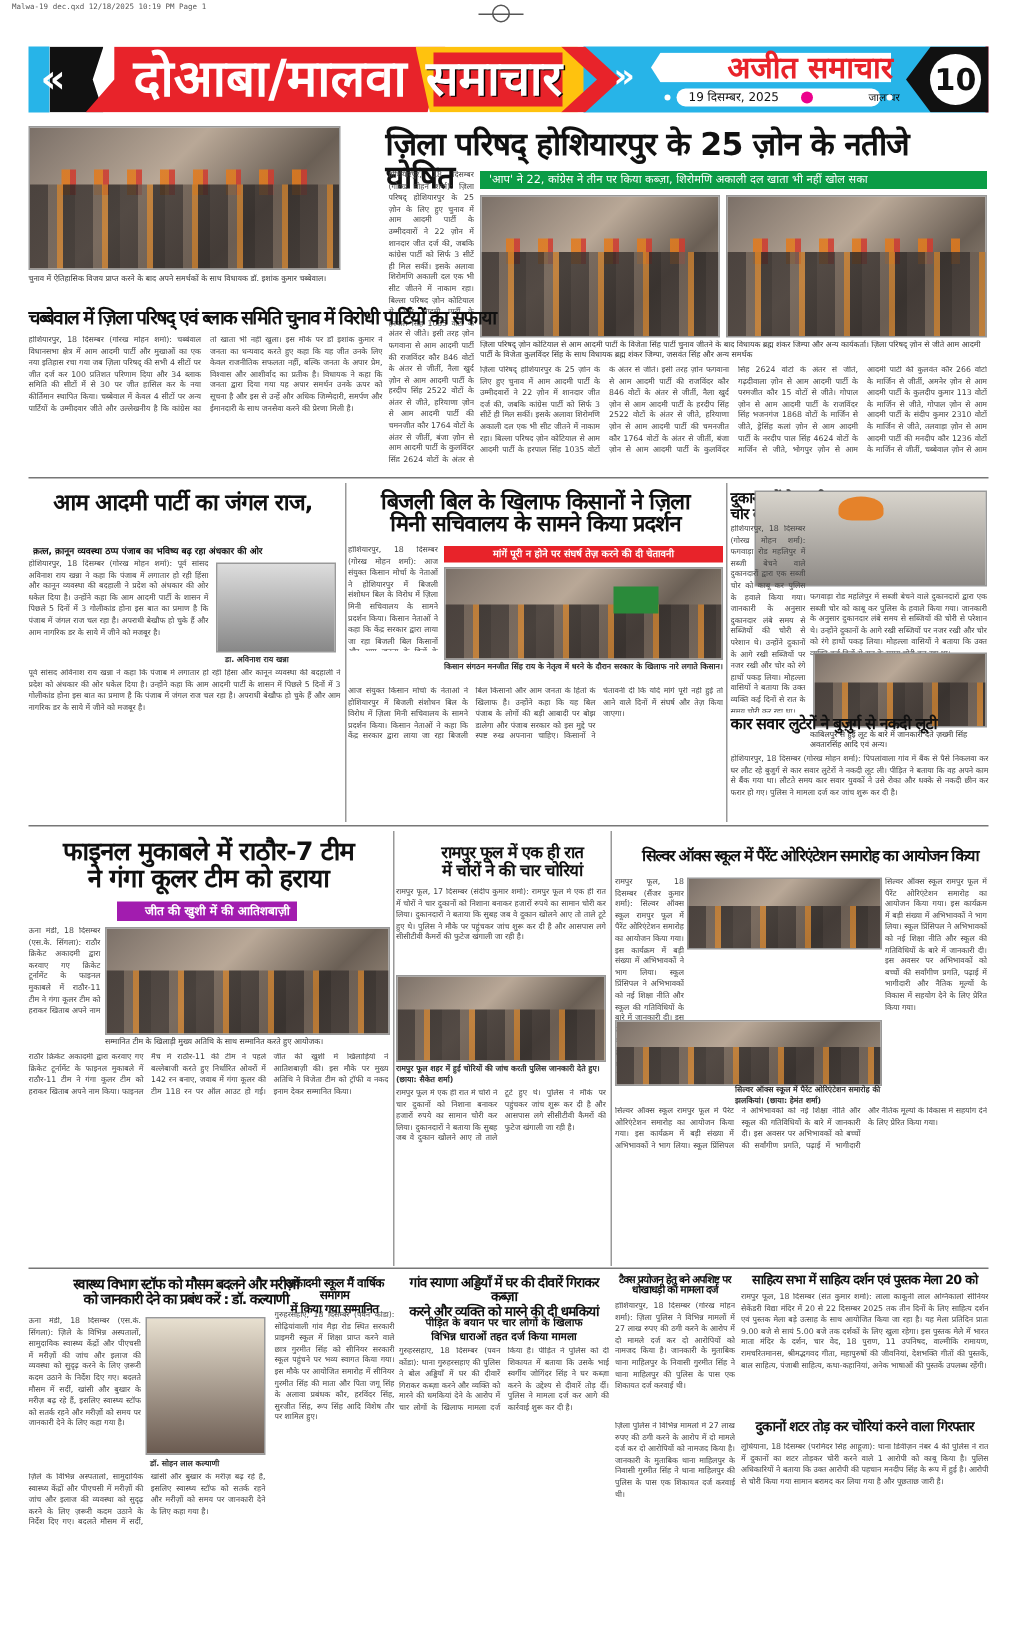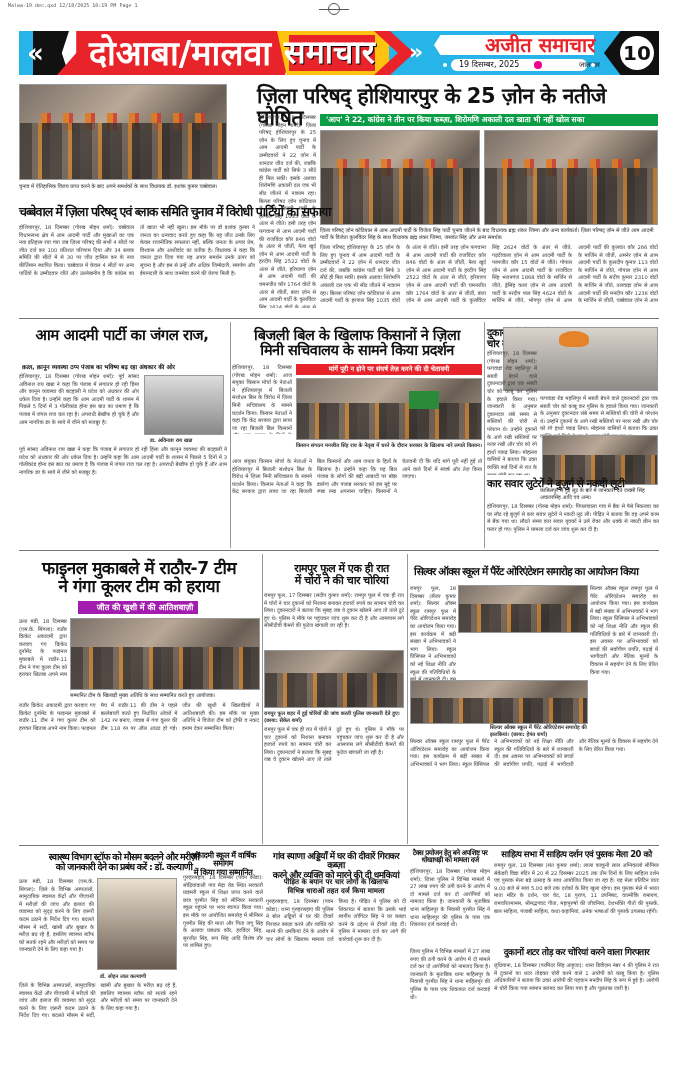--- a/index.html
+++ b/index.html
@@ -34,21 +34,21 @@
   .mh-blackcap { left: 585px; top: 0; width: 55px; height: 44px; background: #111; clip-path: polygon(30% 0,100% 0,100% 100%,30% 100%,0 50%); }
   .mh-page { left: 601px; top: 5px; width: 34px; height: 34px; background: #fff; border-radius: 50%; font-size: 20px; font-weight: bold; text-align: center; line-height: 34px; color: #111; }
 
   
   .hl { font-family: "DejaVu Sans", sans-serif; font-weight: bold; color: #111; line-height: 1.05; letter-spacing: -0.5px; }
   .body-text { font-size: 5.2px; line-height: 7.6px; color: #444; text-align: justify; overflow: hidden; }
   .caption { font-size: 5.2px; line-height: 7px; color: #333; }
   .photo { background: linear-gradient(135deg, #7b7068, #b9a897 40%, #6a5f55 70%, #a89888); border: 1px solid #999; overflow: hidden; }
   .photo .crowd { position: absolute; bottom: 0; left: 0; right: 0; height: 60%; background: repeating-linear-gradient(90deg, #3a3330 0 12px, #6b5d52 12px 18px, #c47a2a 18px 22px, #2d2826 22px 30px); opacity: .8; }
   .photo .garland { position: absolute; top: 30%; left: 10%; right: 10%; height: 18%; background: repeating-linear-gradient(90deg, #e37a1c 0 6px, #d13b2e 6px 10px, transparent 10px 22px); opacity: .85; }
-  .bar-green { background: #0b9c46; color: #fff; font-weight: bold; }
+  .bar-green { background: #0b9c46; color: #fff; font-weight: normal; }
   .bar-red { background: #e8232a; color: #fff; font-weight: bold; }
   .rule-h { height: 1px; background: #777; }
   .rule-v { width: 1px; background: #999; }
   .kicker-box { background: #a21caf; color: #fff; font-weight: bold; text-align: center; padding-left: 14px; }
 </style>
 </head>
 <body>
 
 <div class="abs slug">Malwa-19 dec.qxd  12/18/2025  10:19 PM  Page 1</div>
 <div class="abs reg" style="left:328px;top:3px;"></div>
@@ -181,21 +181,21 @@
 <div class="abs body-text" style="left:264px;top:592px;width:140px;height:58px;">
   <span>रामपुर फूल, 17 दिसम्बर (संदीप कुमार शर्मा):</span>
   <span>रामपुर फूल में एक ही रात में चोरों ने चार दुकानों को निशाना बनाकर हजारों रुपये का सामान चोरी कर लिया। दुकानदारों ने बताया कि सुबह जब वे दुकान खोलने आए तो ताले टूटे हुए थे। पुलिस ने मौके पर पहुंचकर जांच शुरू कर दी है और आसपास लगे सीसीटीवी कैमरों की फुटेज खंगाली जा रही है।</span>
 </div>
 <div class="abs photo" style="left:264px;top:650px;width:140px;height:58px;">
     <div class="crowd"></div>
   </div>
 <div class="abs caption" style="left:264px;top:710px;width:140px;font-weight:bold;">रामपुर फूल शहर में हुई चोरियों की जांच करती पुलिस जानकारी देते हुए। (छाया: सैकेत शर्मा)</div>
 <div class="abs body-text" style="left:264px;top:726px;width:140px;height:112px;column-count:2;column-gap:5px;">रामपुर फूल में एक ही रात में चोरों ने चार दुकानों को निशाना बनाकर हजारों रुपये का सामान चोरी कर लिया। दुकानदारों ने बताया कि सुबह जब वे दुकान खोलने आए तो ताले टूटे हुए थे। पुलिस ने मौके पर पहुंचकर जांच शुरू कर दी है और आसपास लगे सीसीटीवी कैमरों की फुटेज खंगाली जा रही है।</div>
 
-<div class="abs hl" style="left:414px;top:566px;width:250px;font-size:10.5px;white-space:nowrap;letter-spacing:-0.8px;">सिल्वर ऑक्स स्कूल में पैरेंट ओरिएंटेशन समारोह का आयोजन किया</div>
+<div class="abs hl" style="left:428px;top:566px;width:250px;font-size:10.5px;white-space:nowrap;letter-spacing:-0.8px;">सिल्वर ऑक्स स्कूल में पैरेंट ओरिएंटेशन समारोह का आयोजन किया</div>
 <div class="abs body-text" style="left:410px;top:585px;width:46px;height:130px;">
   <span>रामपुर फूल, 18 दिसम्बर (सैंजर कुमार शर्मा):</span>
   <span>सिल्वर ऑक्स स्कूल रामपुर फूल में पैरेंट ओरिएंटेशन समारोह का आयोजन किया गया। इस कार्यक्रम में बड़ी संख्या में अभिभावकों ने भाग लिया। स्कूल प्रिंसिपल ने अभिभावकों को नई शिक्षा नीति और स्कूल की गतिविधियों के बारे में जानकारी दी। इस अवसर पर अभिभावकों को बच्चों की सर्वांगीण प्रगति, पढ़ाई में भागीदारी और नैतिक मूल्यों के विकास में सहयोग देने के लिए प्रेरित किया गया।</span>
 </div>
 <div class="abs photo" style="left:458px;top:585px;width:130px;height:48px;">
     <div class="crowd"></div>
   </div>
 <div class="abs photo" style="left:410px;top:680px;width:178px;height:44px;">
     <div class="crowd"></div>
   </div>

